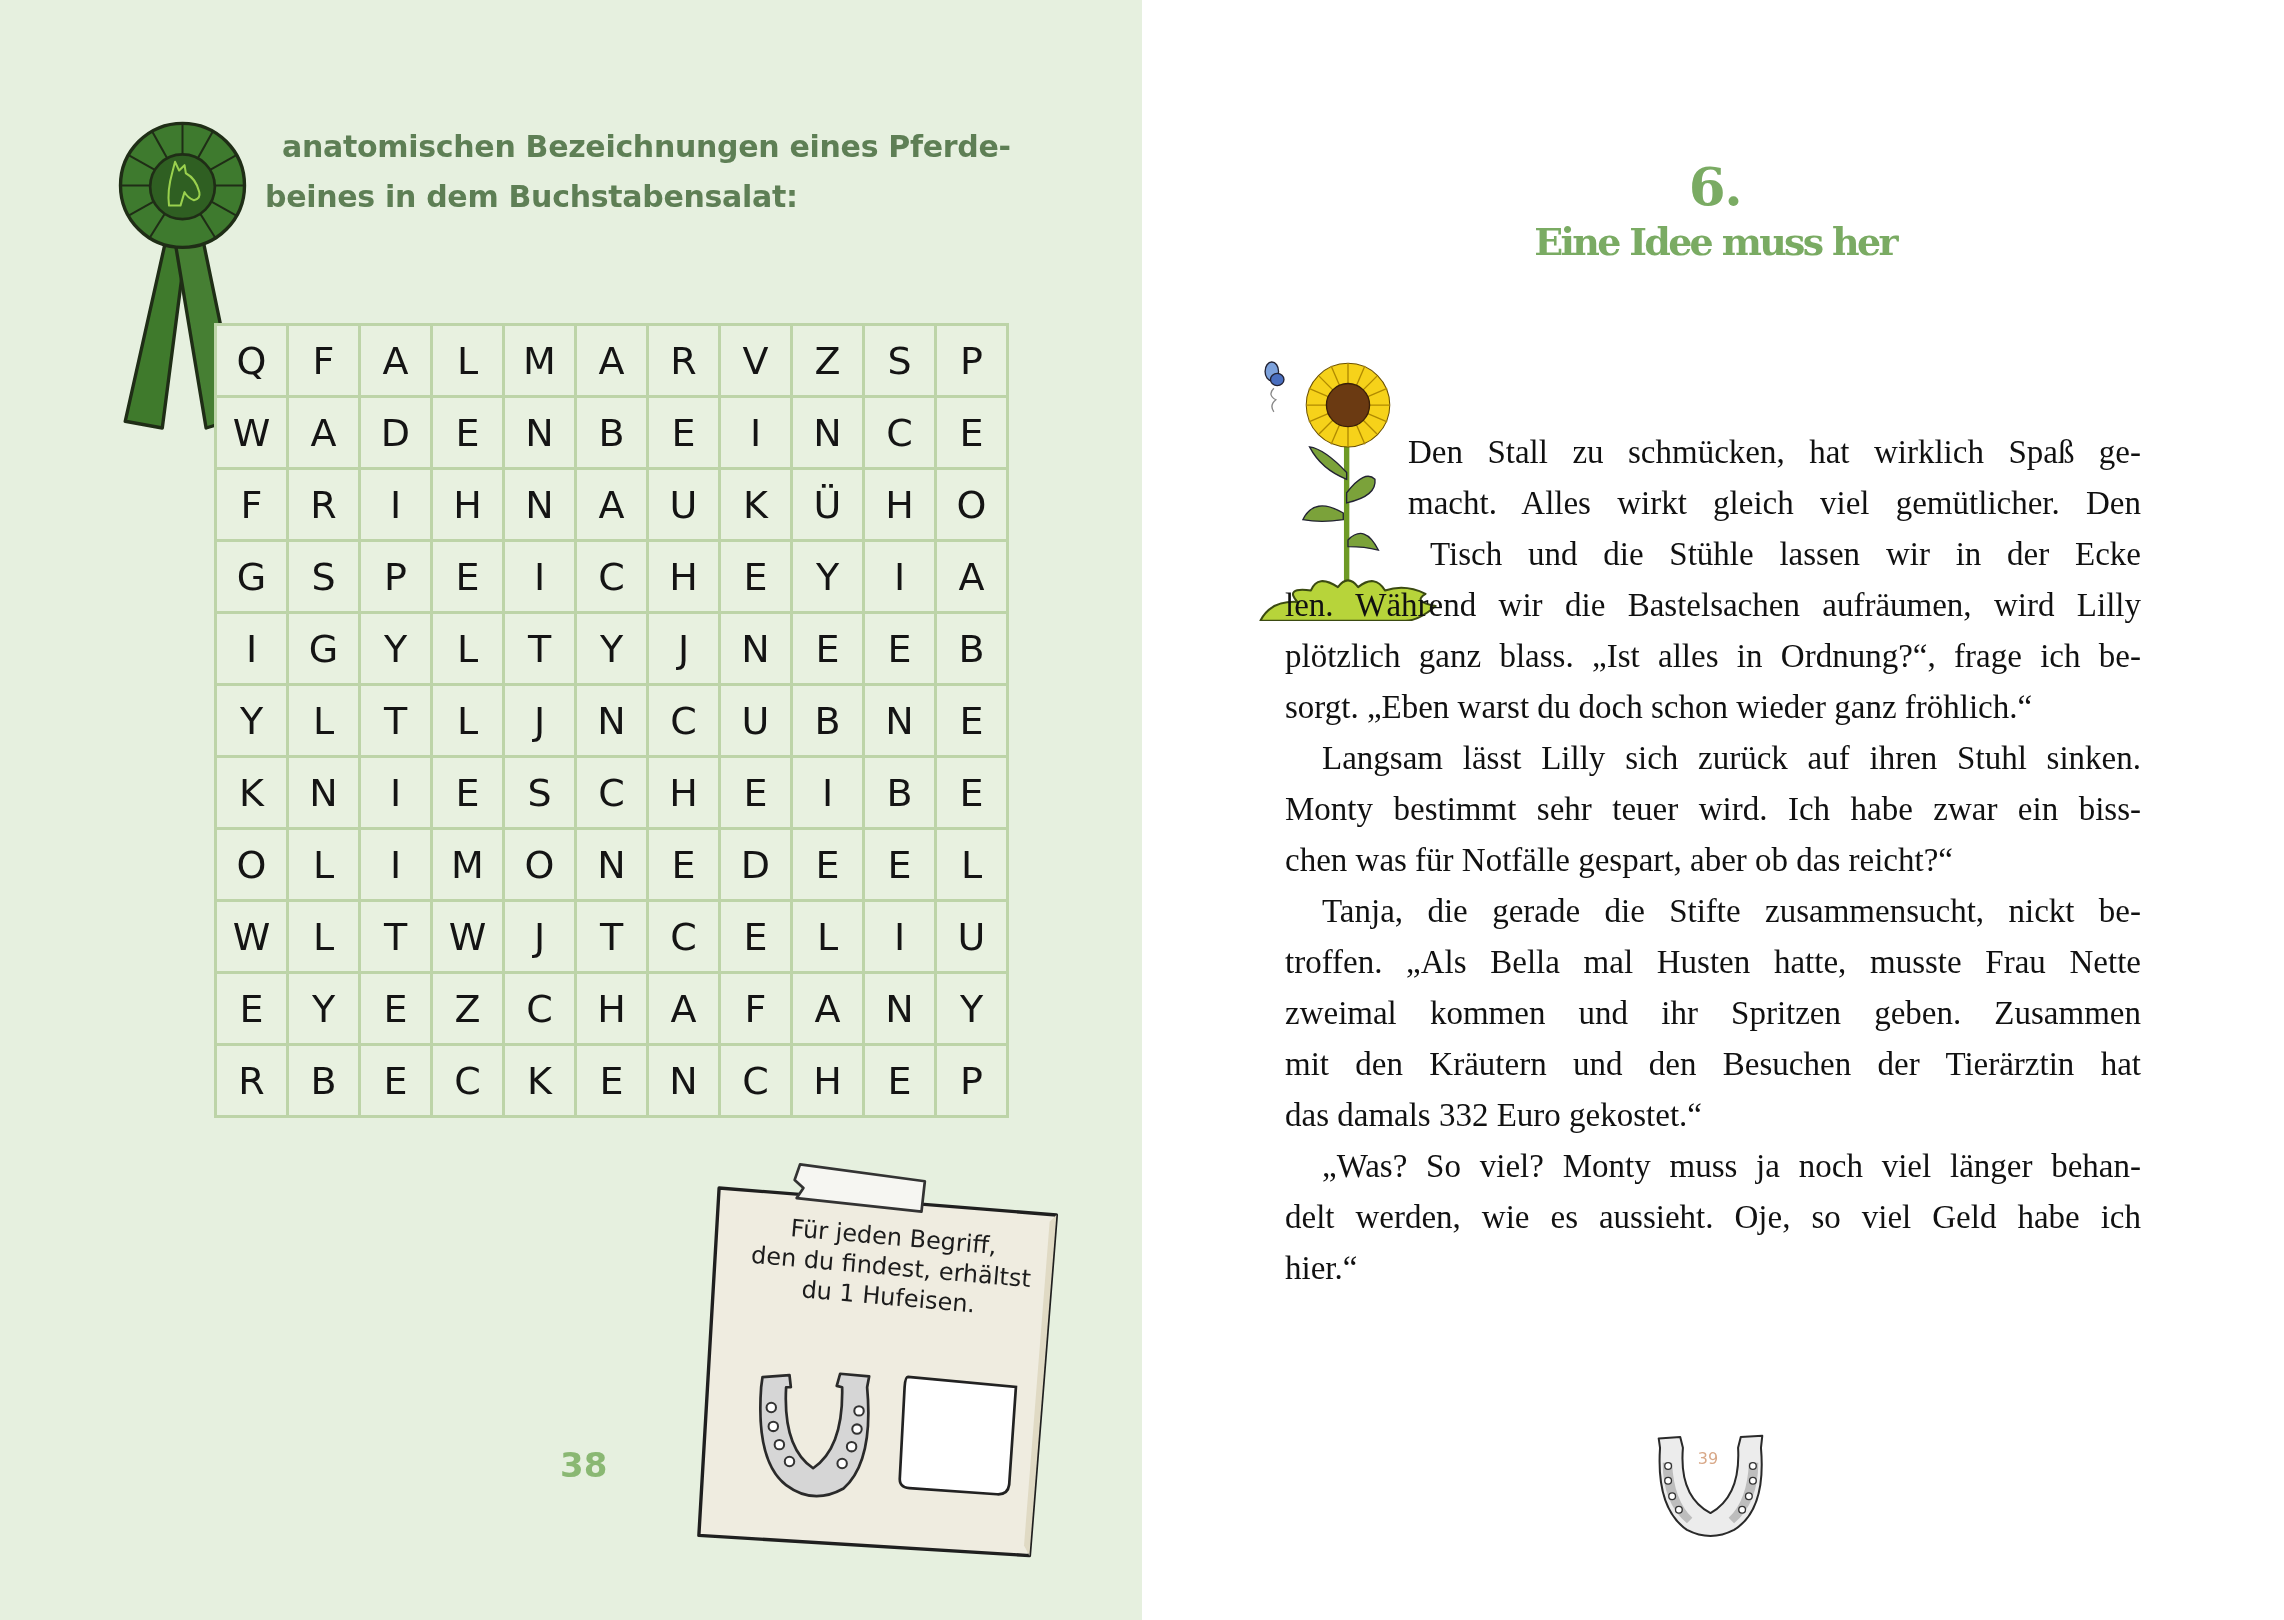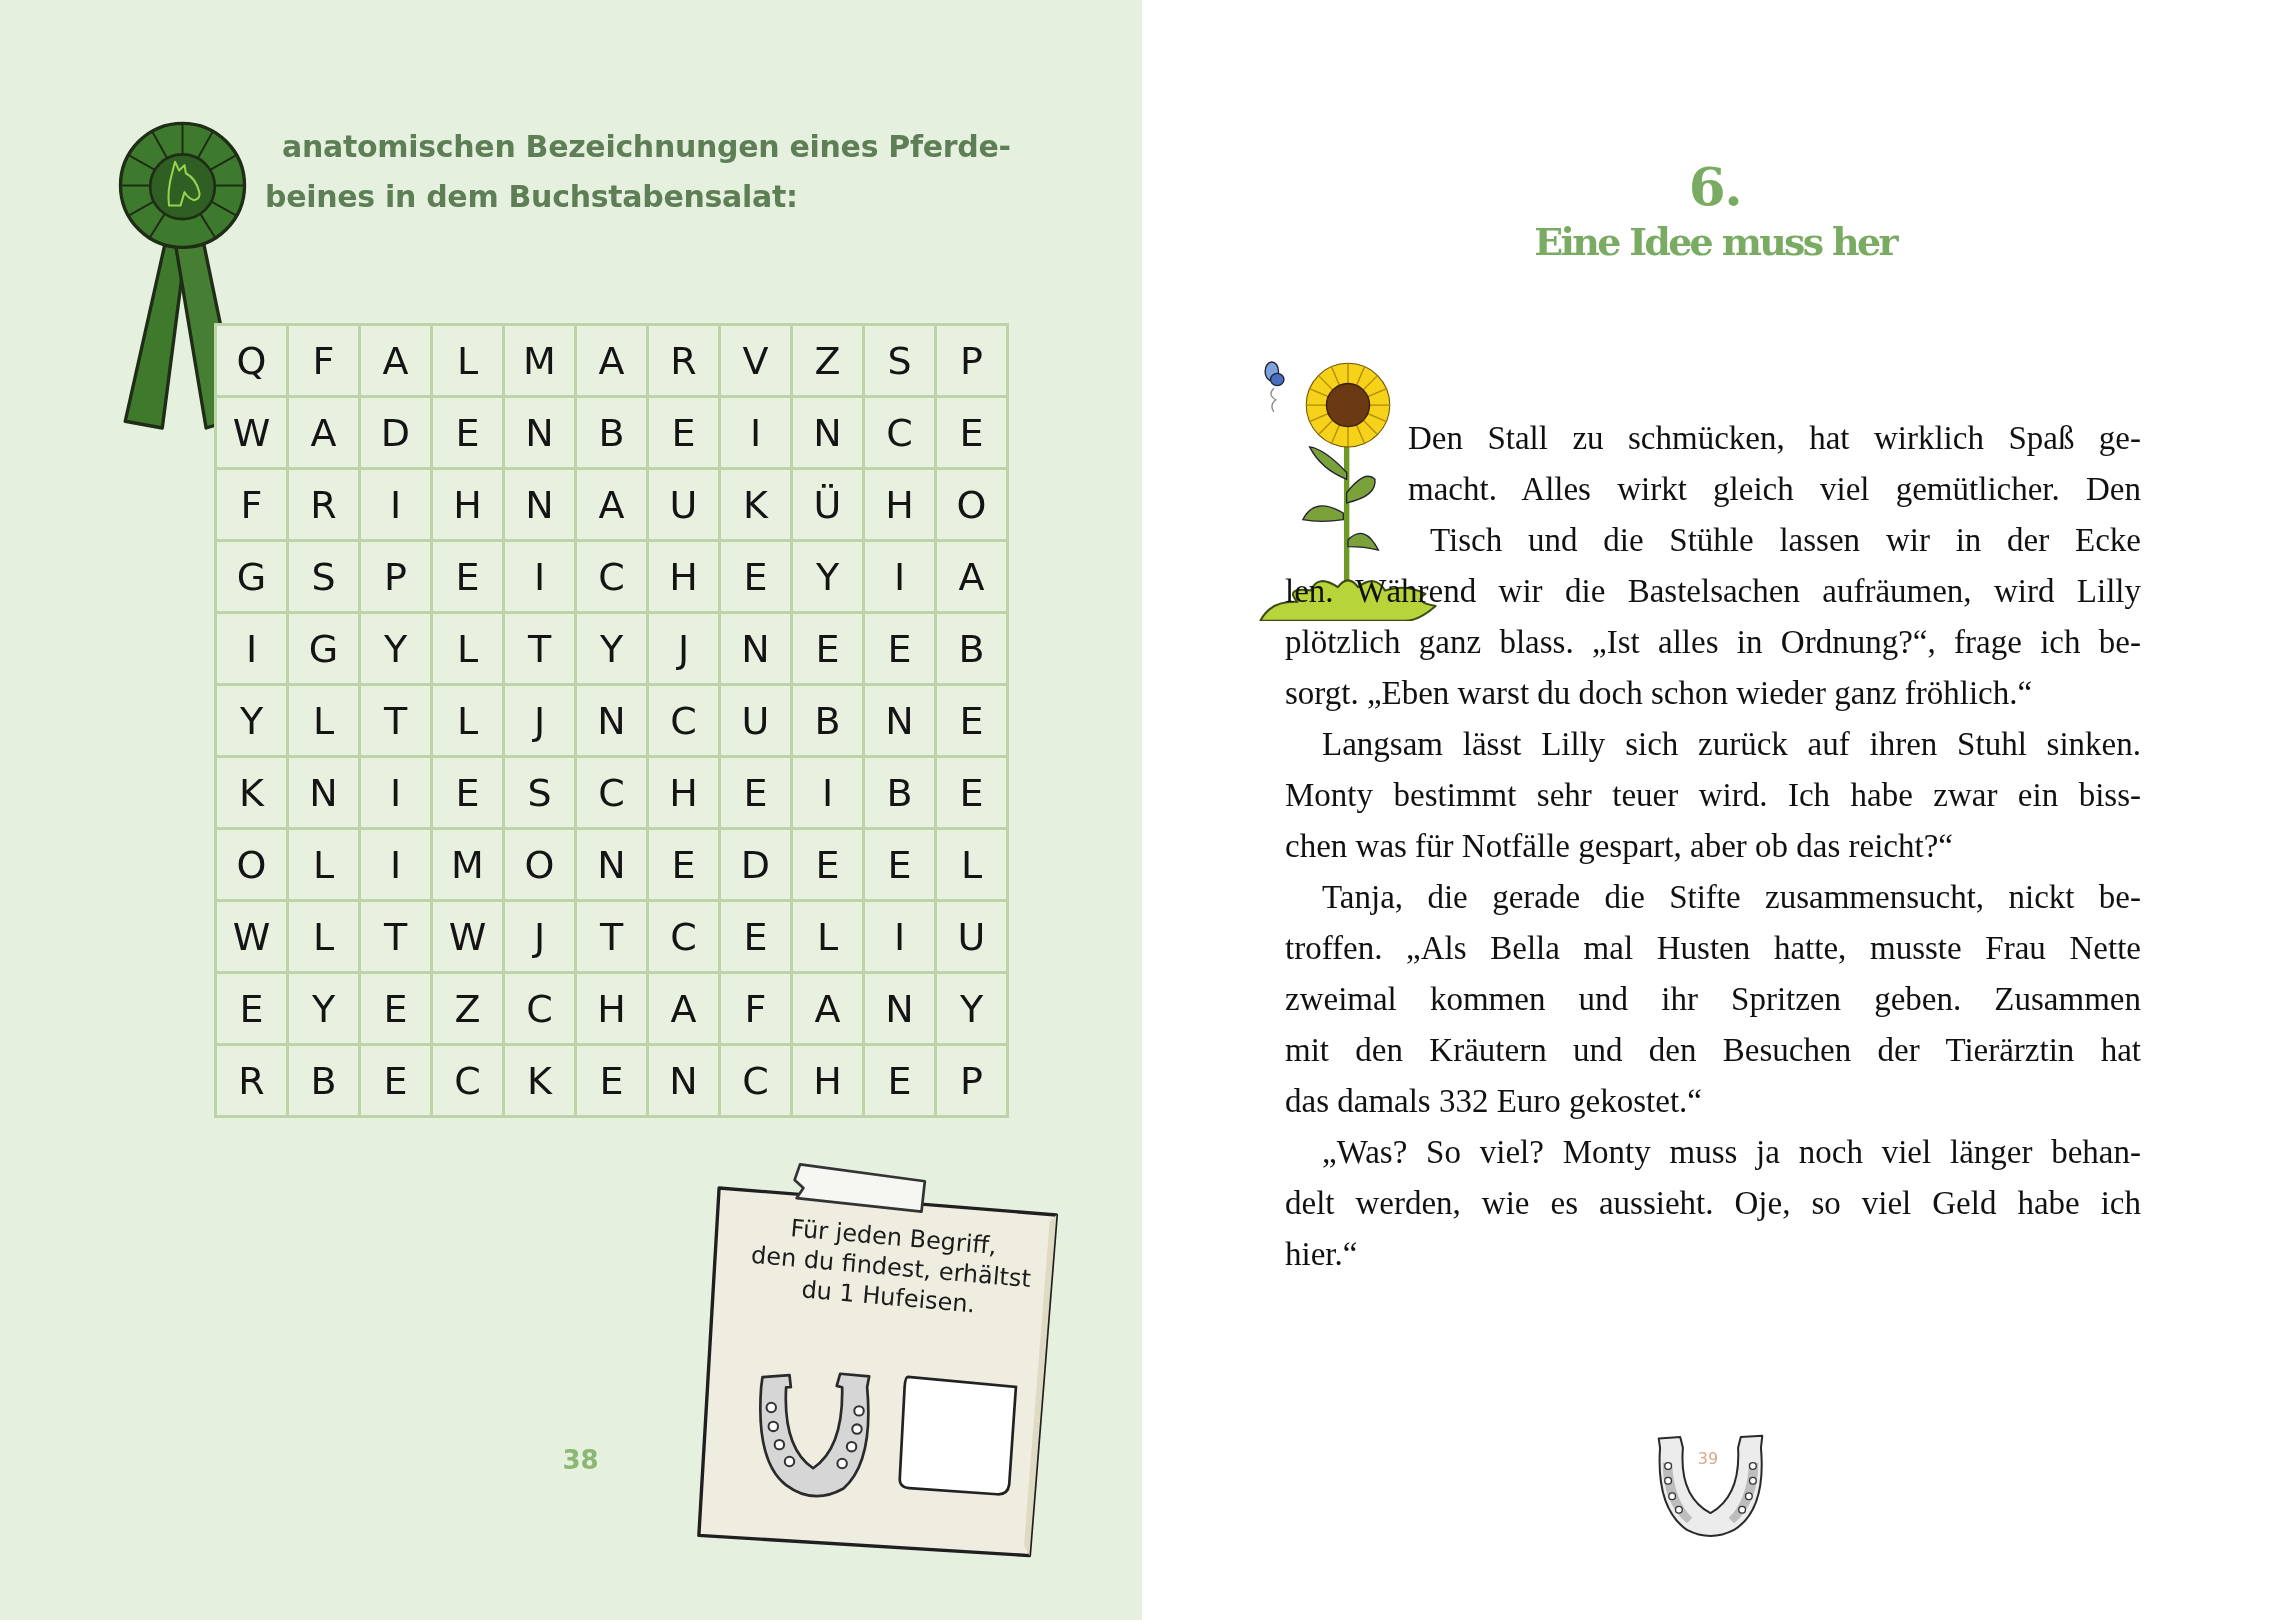--- a/index.html
+++ b/index.html
@@ -42,39 +42,39 @@
     position: absolute; left: 692px; top: 1161px; width: 378px; height: 398px;
   }
   .note-text {
     position: absolute; left: 729px; top: 1222px; width: 324px;
     text-align: center; transform: rotate(5deg); transform-origin: center;
     font-family: "DejaVu Sans", sans-serif; font-size: 24px; line-height: 30px;
     color: #1c1c1c;
   }
   .page-num-left {
     position: absolute; left: 560px; top: 1445px; width: 41px; text-align: center;
-    font-family: "DejaVu Sans", sans-serif; font-weight: bold; font-size: 26px;
+    font-family: "DejaVu Sans", sans-serif; font-weight: bold; font-size: 34px;
     color: #8ab873;
   }
 
   
   .chapter-num {
     position: absolute; left: 1553px; top: 155px; width: 324px; text-align: center;
     font-family: "DejaVu Serif", serif; font-weight: bold; font-size: 53px;
     color: #7aab63; letter-spacing: -1.4px;
   }
   .chapter-title {
     position: absolute; left: 1418px; top: 219px; width: 594px; text-align: center;
     font-family: "DejaVu Serif", serif; font-weight: bold; font-size: 38px;
     color: #7aab63; letter-spacing: -2.7px; white-space: nowrap;
   }
   .sunflower { position: absolute; left: 1257px; top: 351px; width: 182px; height: 270px; }
 
   .body-text {
-    position: absolute; left: 1285px; top: 413px; width: 856px;
+    position: absolute; left: 1285px; top: 427px; width: 856px;
     font-family: "Liberation Serif", serif; font-size: 33px; line-height: 51px;
     color: #111111;
   }
   .body-text .ln { display: block; height: 51px; white-space: nowrap; text-align: justify; text-align-last: justify; }
   .body-text .ln.last { text-align-last: left; }
   .body-text .ln.ind1 { padding-left: 123px; }
   .body-text .ln.ind2 { padding-left: 145px; }
   .body-text .ln.ind3 { padding-left: 167px; }
   .body-text .ln.para { padding-left: 37px; }
   .body-text .ln.quote-out { margin-left: -8px; }

